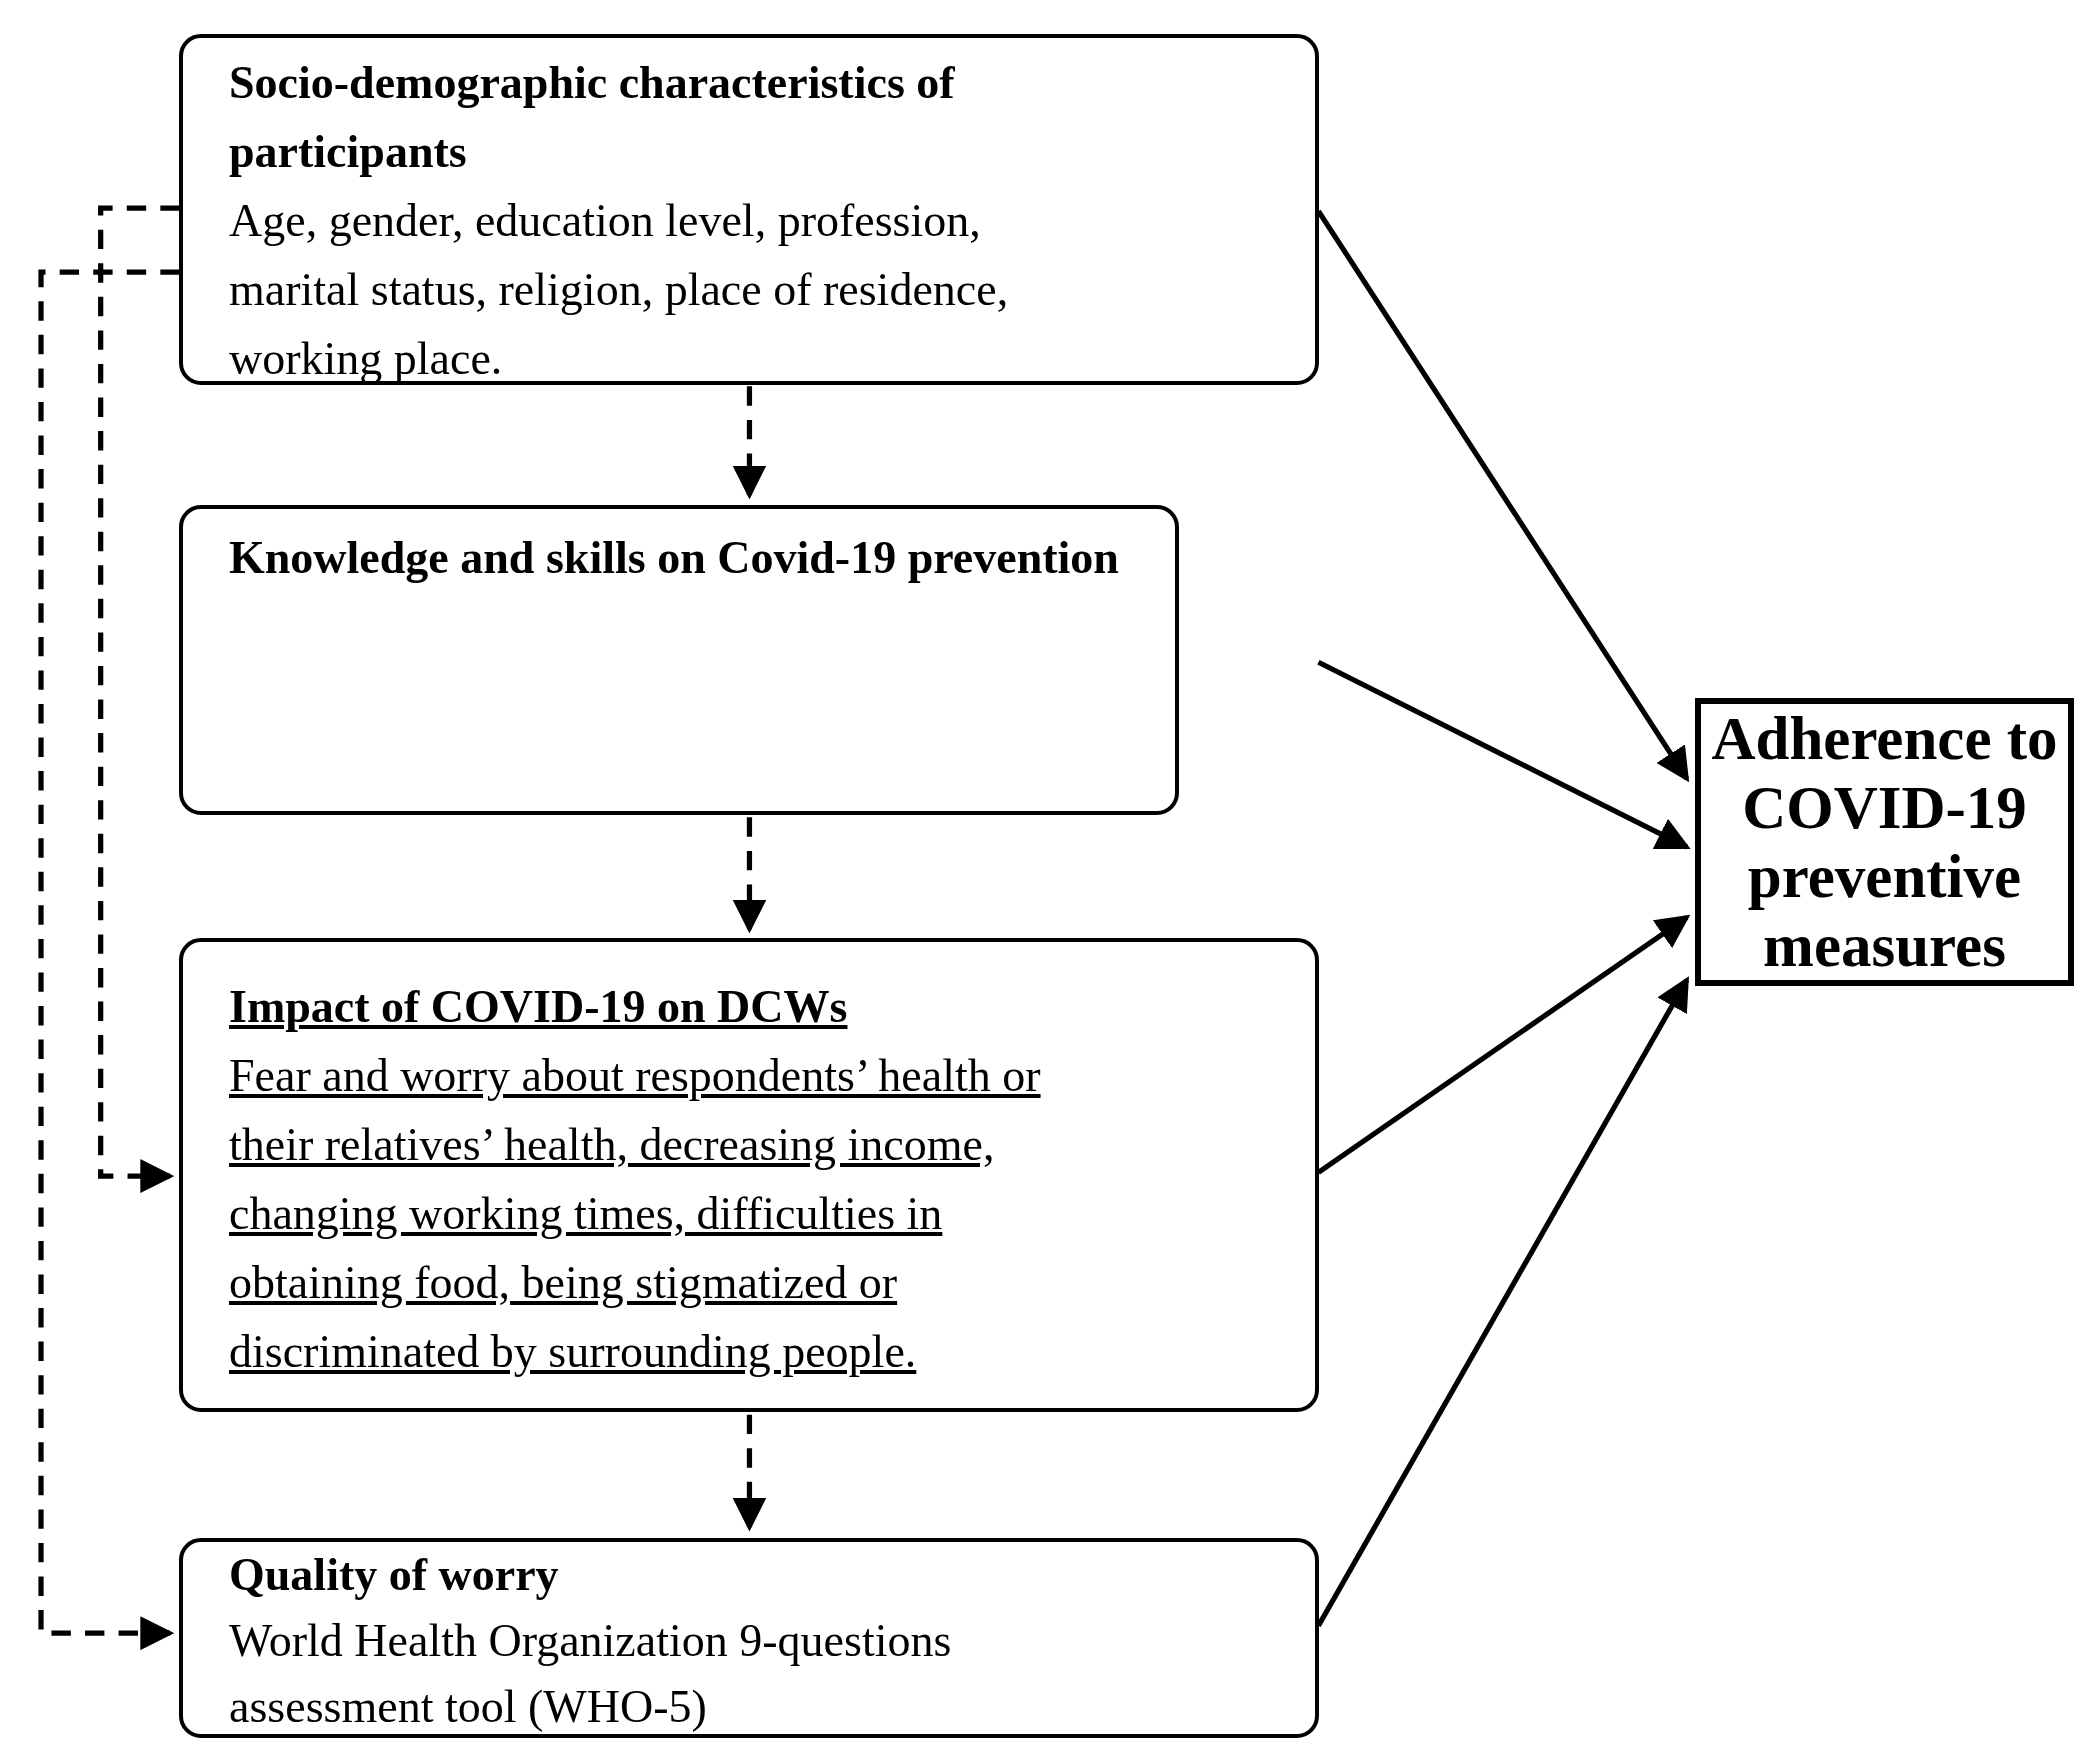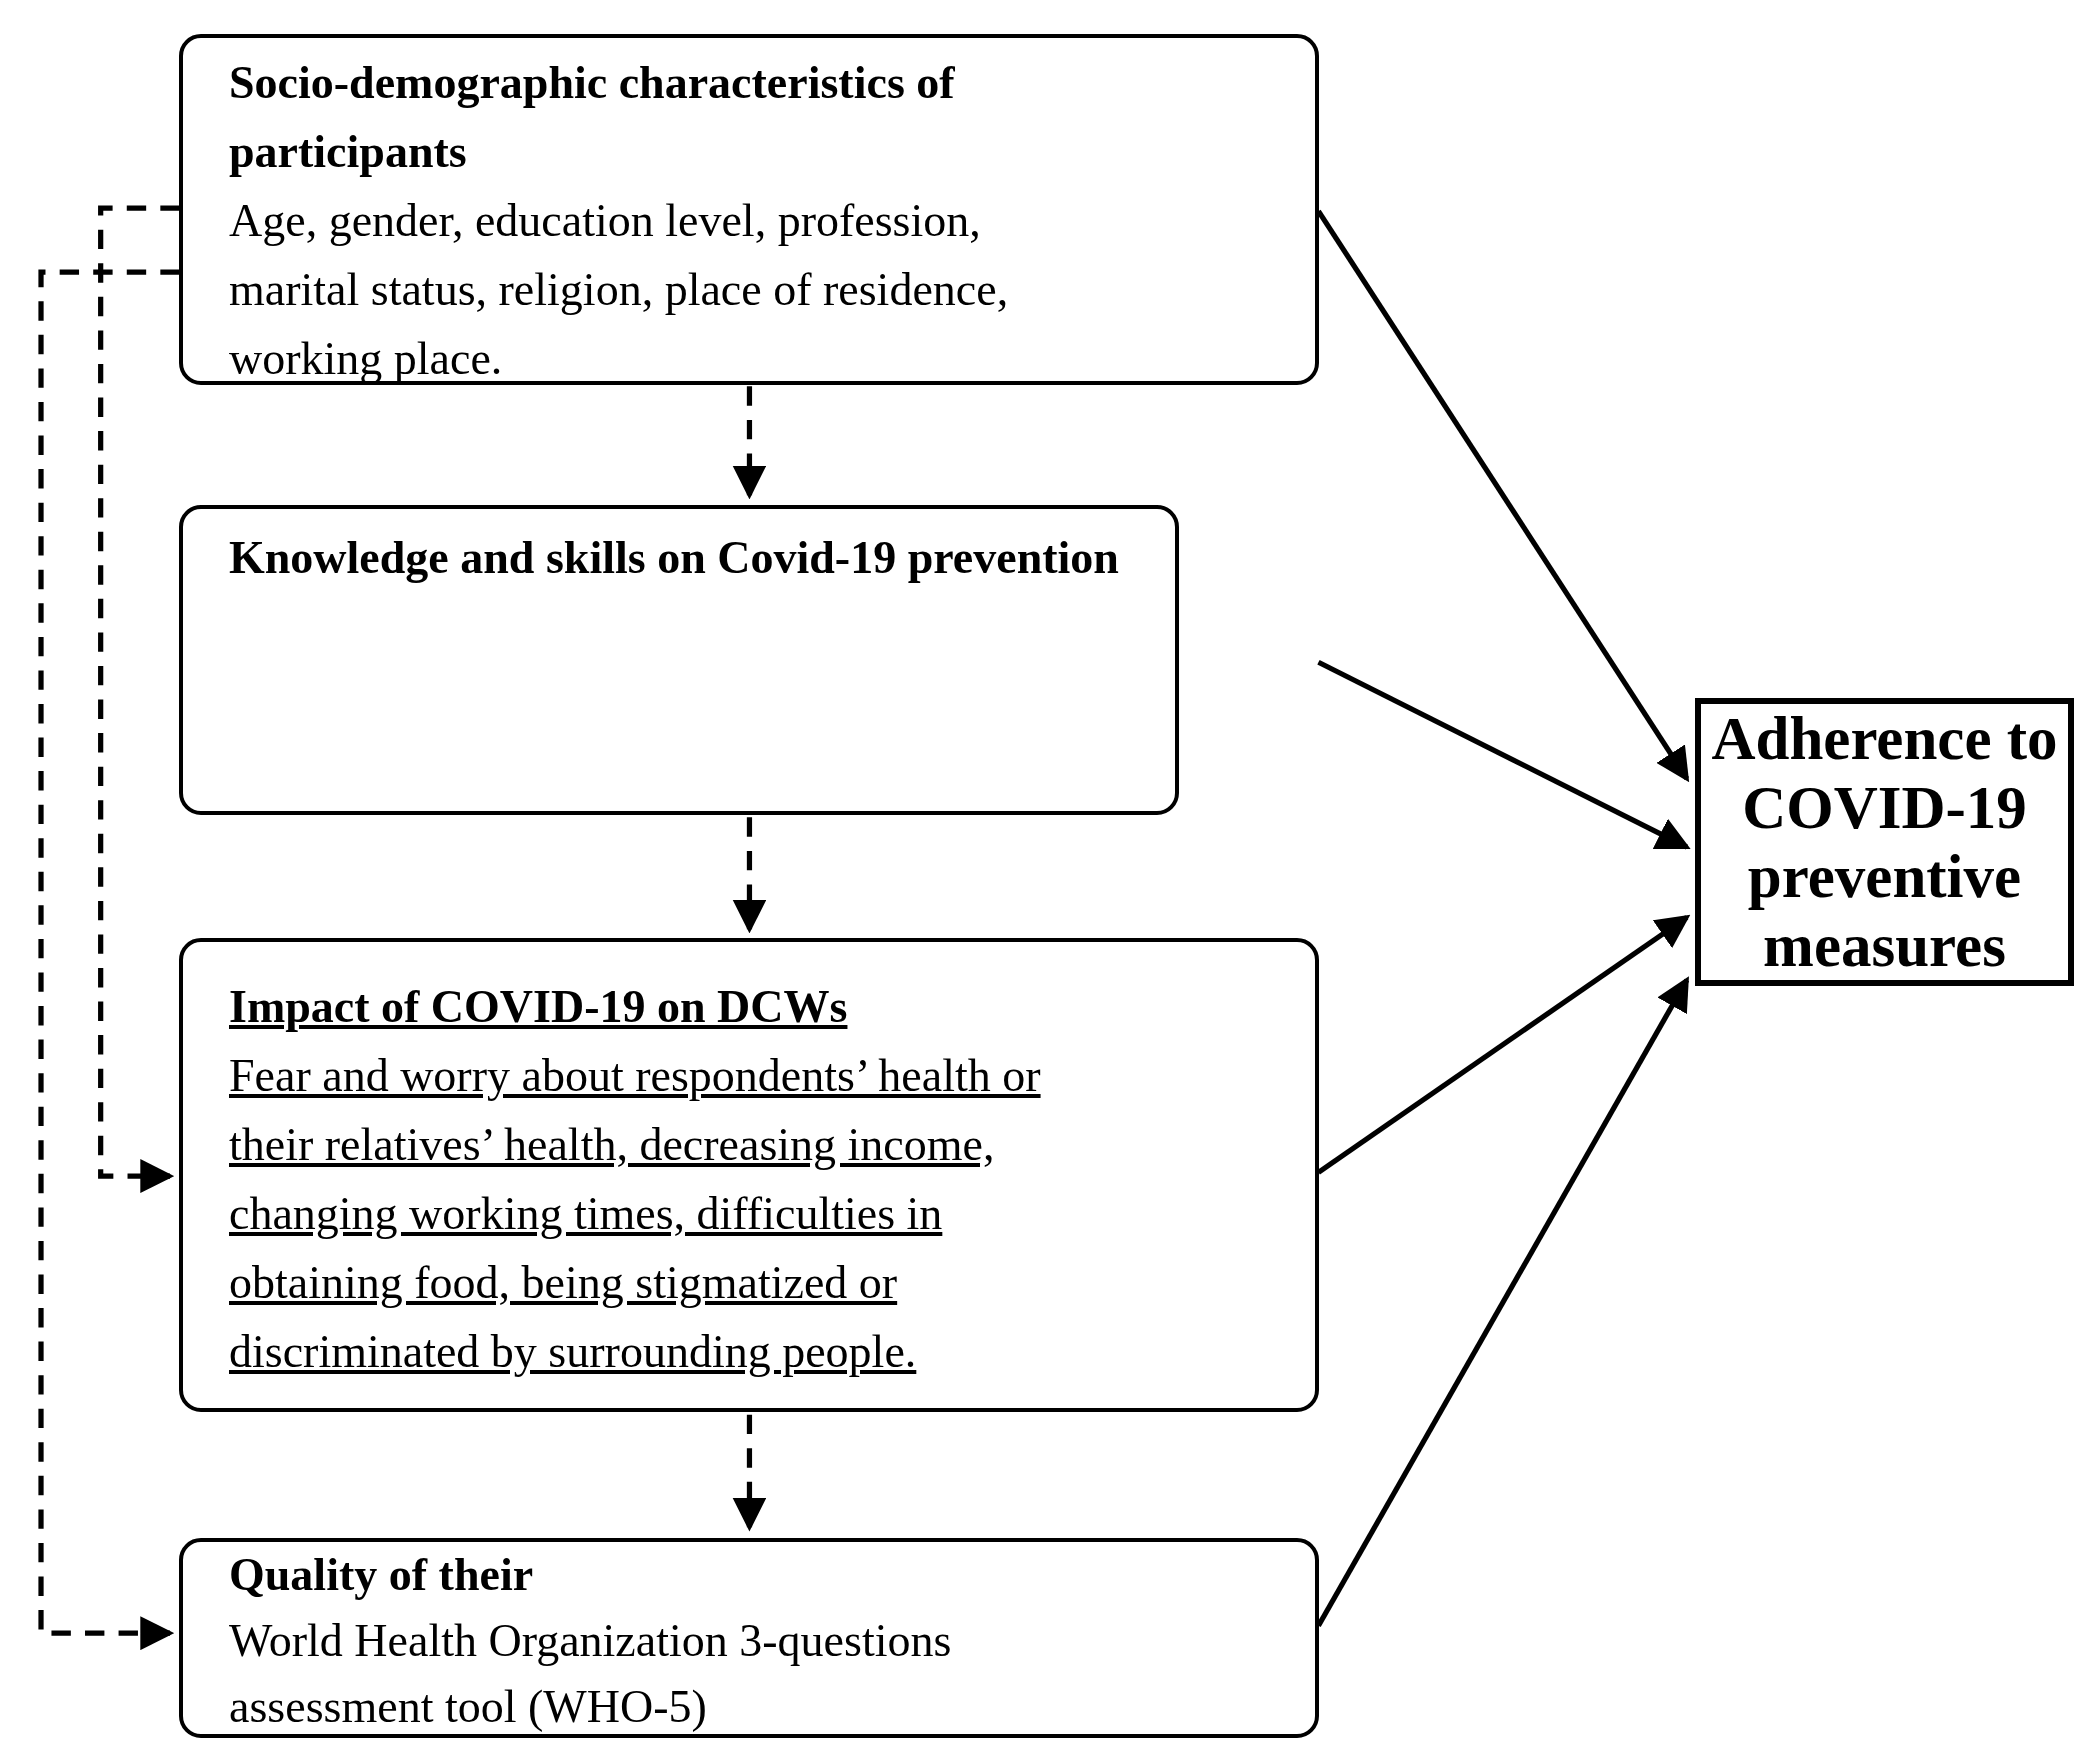--- a/index.html
+++ b/index.html
@@ -117,22 +117,22 @@
   <div class="lbox" id="box-impact">
     <div class="title">Impact of COVID-19 on DCWs</div>
     <div class="body">Fear and worry about respondents’ health or
 their relatives’ health, decreasing income,
 changing working times, difficulties in
 obtaining food, being stigmatized or
 discriminated by surrounding people.</div>
   </div>
 
   <div class="lbox" id="box-qol">
-    <div class="title">Quality of their</div>
-    <div class="body">World Health Organization 3-questions
+    <div class="title">Quality of worry</div>
+    <div class="body">World Health Organization 9-questions
 assessment tool (WHO-5)</div>
   </div>
 
   <div id="box-outcome">
     <div class="olabel">Adherence to
 COVID-19
 preventive
 measures</div>
   </div>
 

